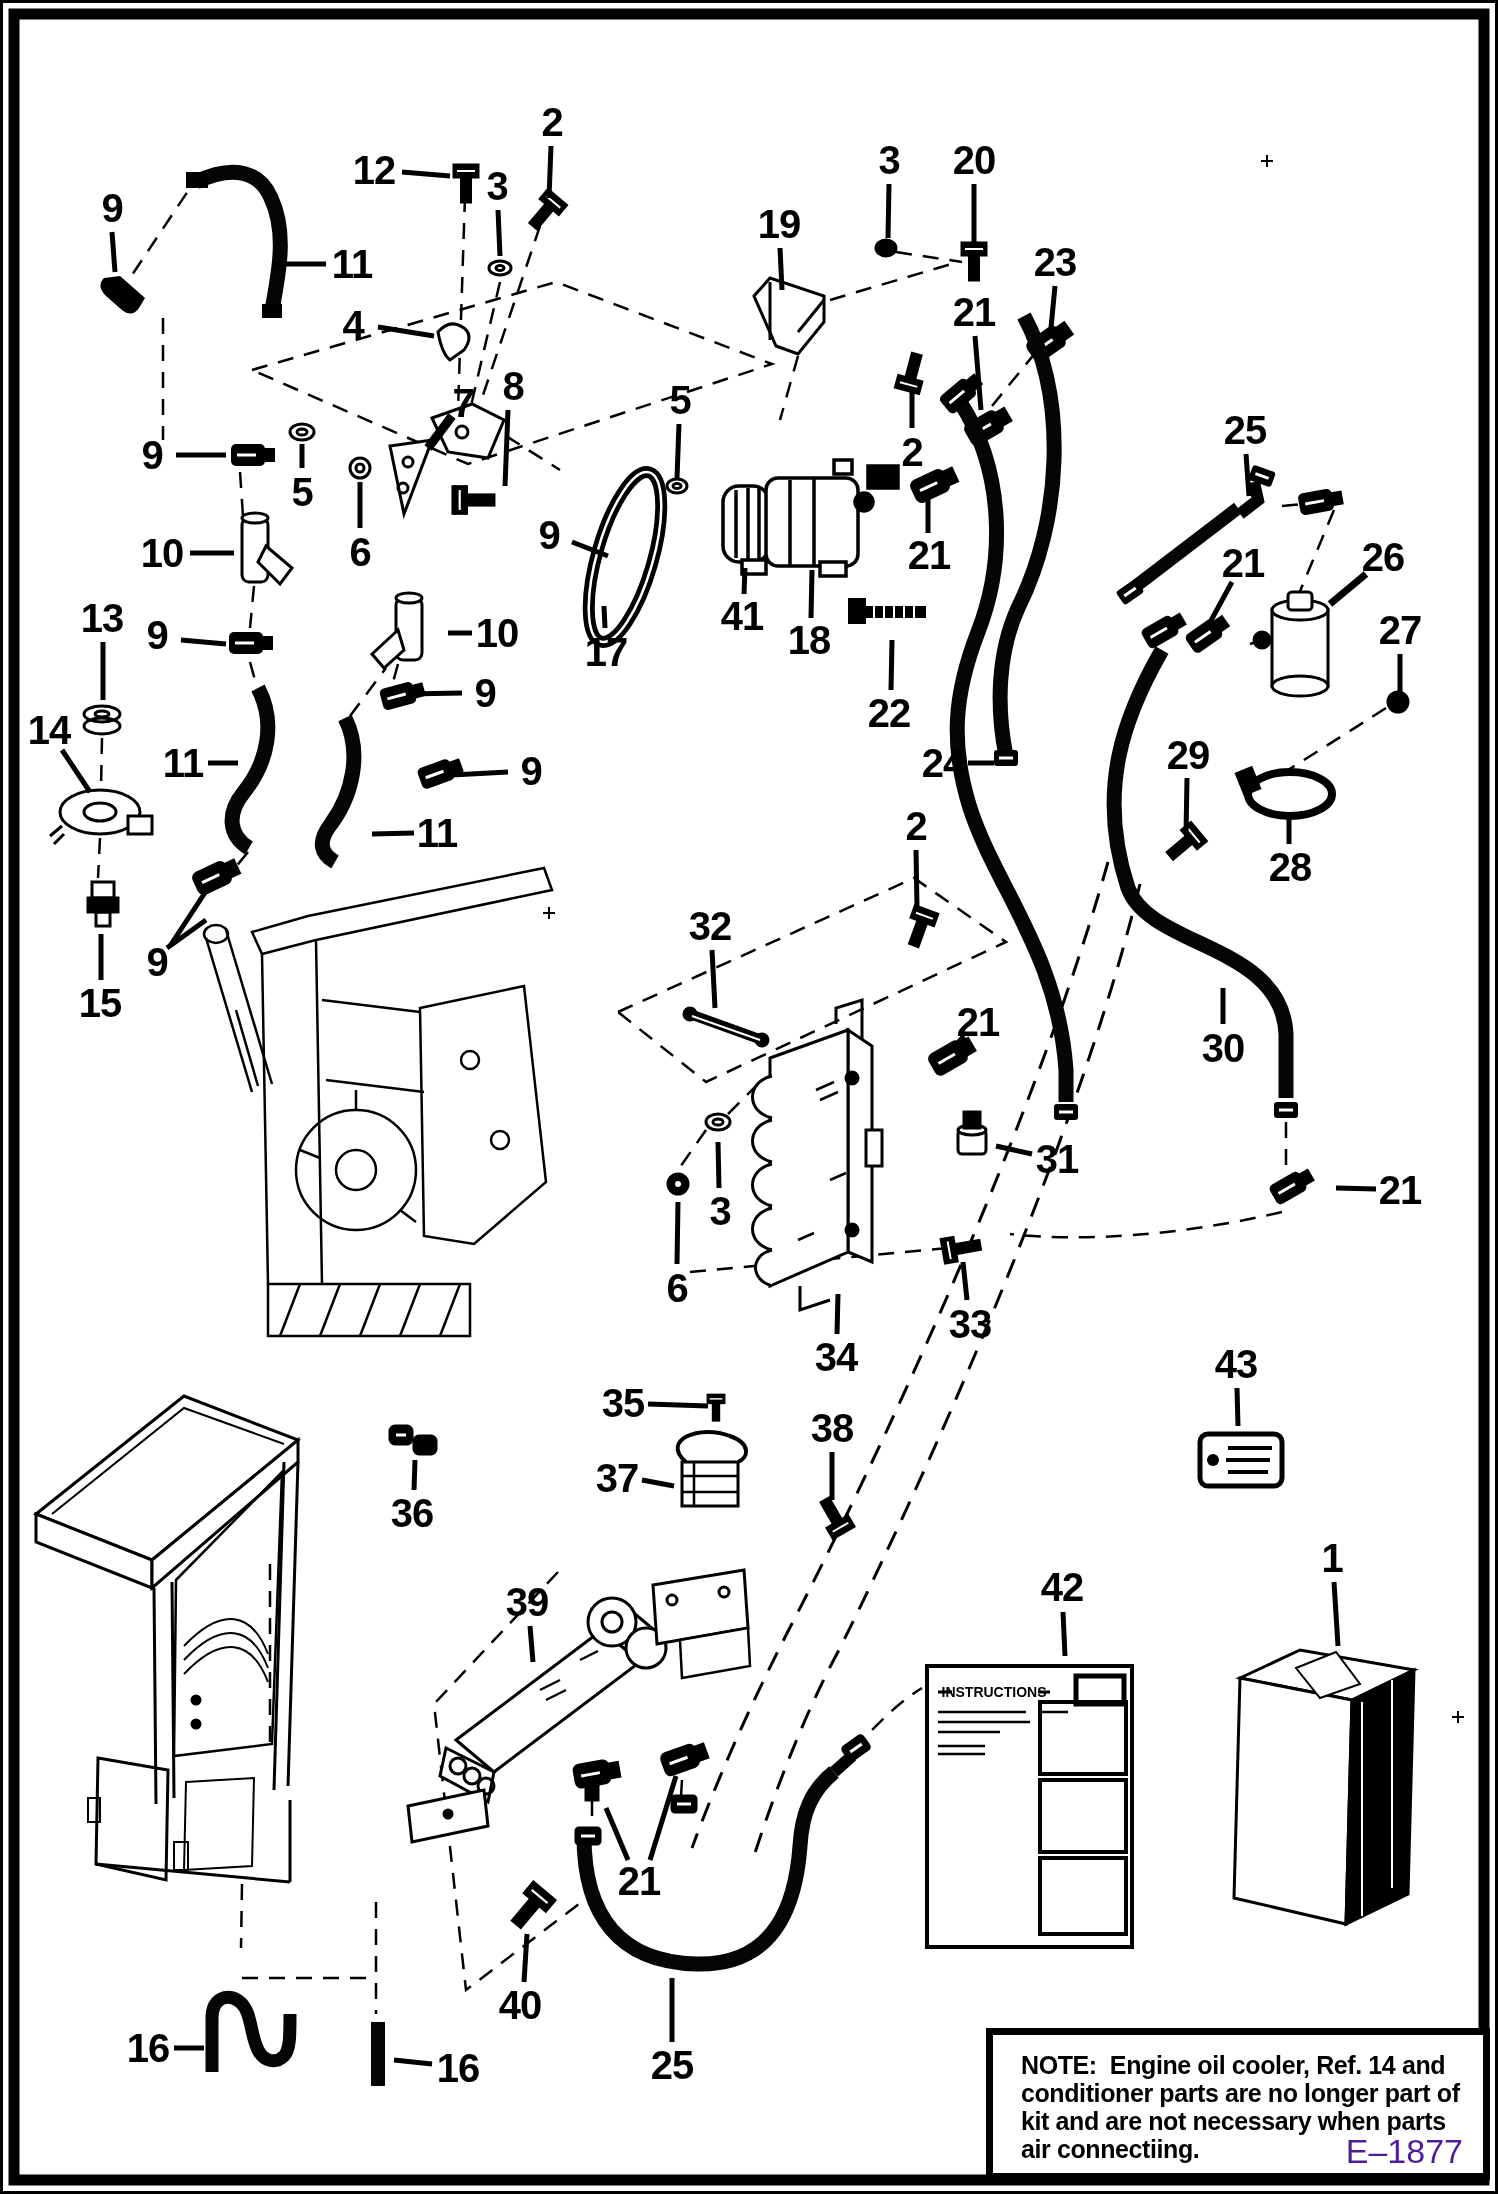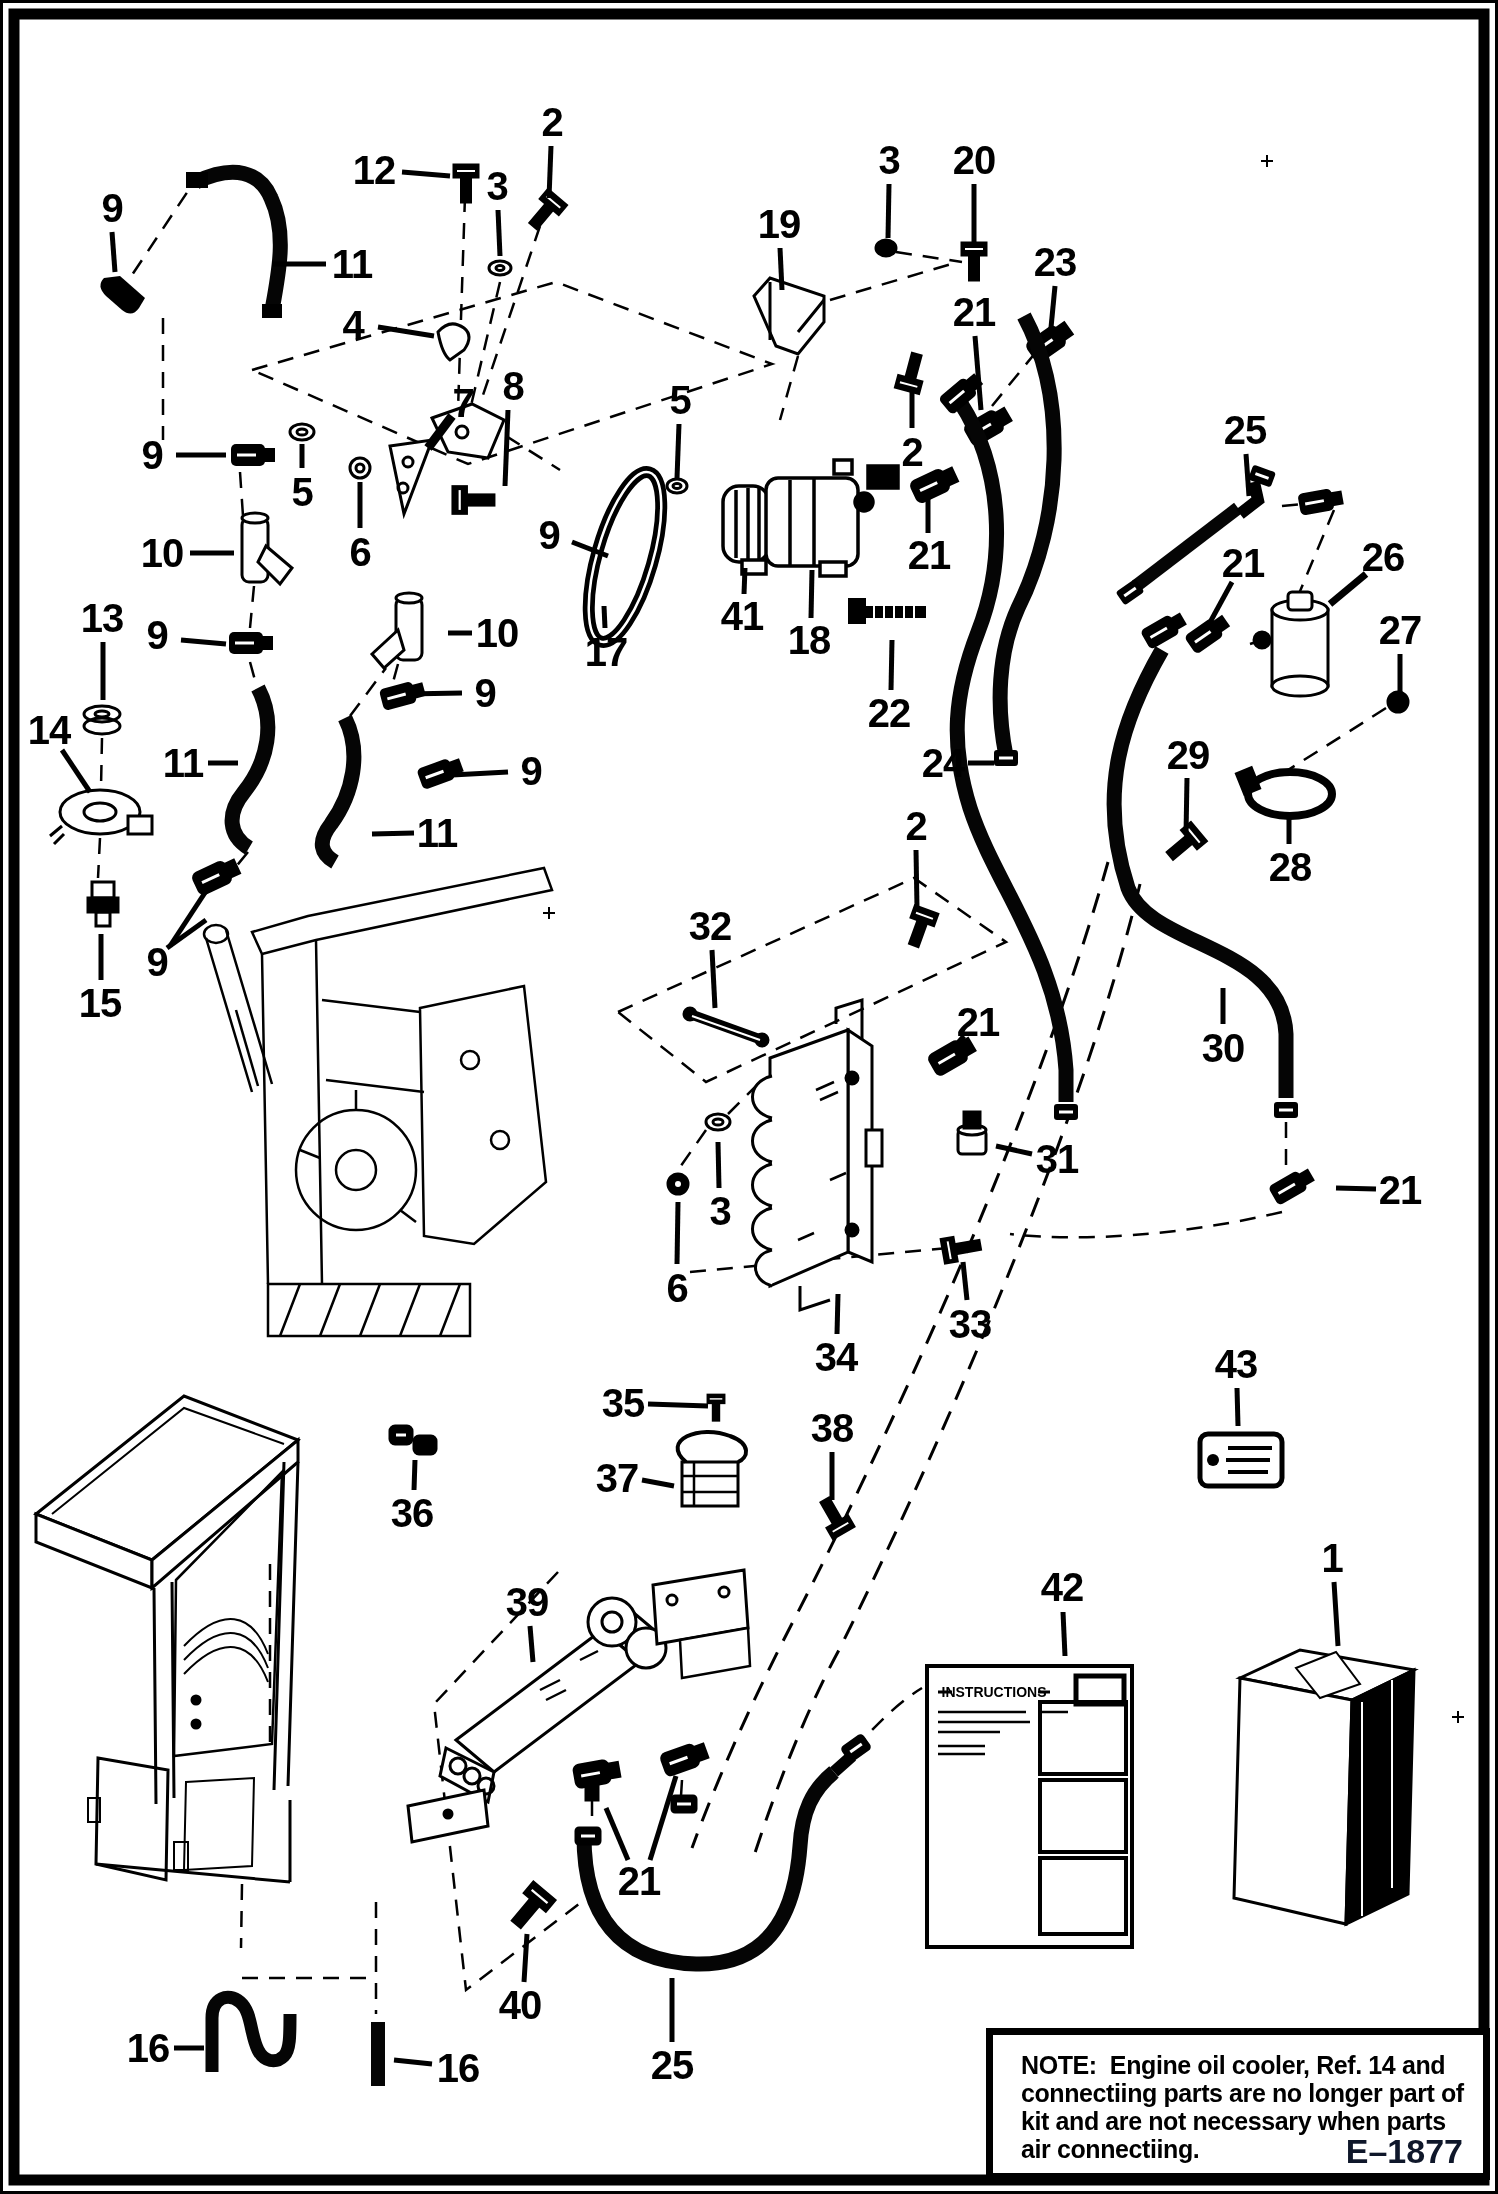--- a/index.html
+++ b/index.html
@@ -7,22 +7,22 @@
        font-family:"Liberation Sans","DejaVu Sans",sans-serif;}
   #stage{position:absolute;left:0;top:0;width:1498px;height:2194px;}
   svg{position:absolute;left:0;top:0;}
   .callout-num{font-family:"Liberation Sans","DejaVu Sans",sans-serif;
        font-weight:bold;font-size:40px;fill:#000;letter-spacing:-1px;}
   .note-box{position:absolute;left:986px;top:2028px;width:504px;height:152px;
        background:#fff;border:7px solid #000;box-sizing:border-box;
        padding:16px 0 0 28px;z-index:5;}
   .note-line{font-weight:bold;font-size:25px;line-height:28px;color:#000;
        white-space:pre;letter-spacing:-0.4px;}
-  .drawing-code{position:absolute;right:20px;bottom:2px;font-weight:bold;
-       font-size:34px;color:#0f172a;letter-spacing:0;}
+  .drawing-code{position:absolute;right:20px;bottom:2px;font-weight:normal;
+       font-size:34px;color:#4c1d95;letter-spacing:0;}
 </style>
 </head>
 <body>
 
 <div id="stage">
 <svg id="diagram" width="1498" height="2194" viewBox="0 0 1498 2194">
   <defs>
     <g id="bolt-sym">
       <rect x="-12" y="-19" width="24" height="12" fill="#000"></rect>
       <rect x="-4.5" y="-7" width="9" height="25" fill="#000"></rect>
@@ -511,18 +511,18 @@
         <text x="672" y="2065" class="callout-num" text-anchor="middle" dominant-baseline="central">25</text>
         <line x1="174" y1="2048" x2="204" y2="2048" stroke="#000" stroke-width="5"></line>
         <text x="148" y="2048" class="callout-num" text-anchor="middle" dominant-baseline="central">16</text>
         <line x1="432" y1="2064" x2="394" y2="2060" stroke="#000" stroke-width="5"></line>
         <text x="458" y="2068" class="callout-num" text-anchor="middle" dominant-baseline="central">16</text>
       </g>
 </svg>
 
 <div class="note-box">
   <div class="note-line">NOTE:  Engine oil cooler, Ref. 14 and</div>
-  <div class="note-line">connectiing parts are no longer part of</div>
+  <div class="note-line">conditioner parts are no longer part of</div>
   <div class="note-line">kit and are not necessary when parts</div>
   <div class="note-line">air connectiing.</div>
   <div class="drawing-code">E–1877</div>
 </div>
 </div>
 
 </body></html>

